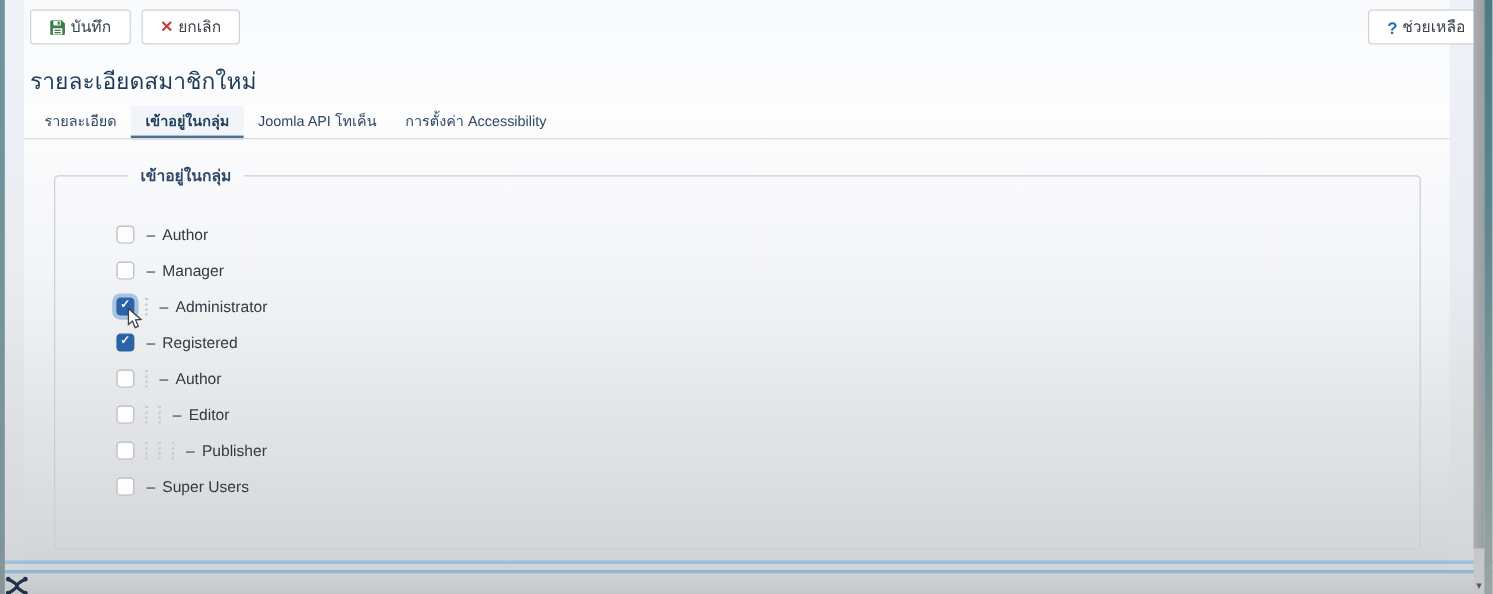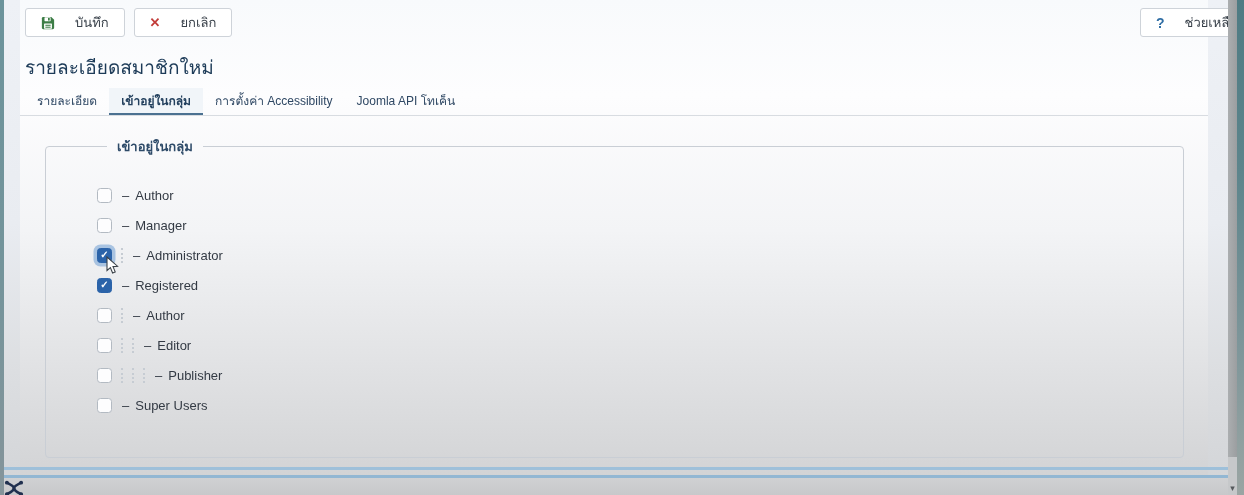--- a/index.html
+++ b/index.html
@@ -19,21 +19,21 @@
   .edge-right { position:absolute; left:1237px; top:0; width:7px; height:495px;
                 background:linear-gradient(180deg,#4e7b83 0%,#5d858c 35%,#7e969a 70%,#9aa5a3 100%); }
 
   
   .content-card { position:absolute; left:20px; top:0; width:1188px; height:479px;
                   background:linear-gradient(180deg,#f8fafc 0%,#fdfdfe 20%,#f3f4f6 48%,#e2e3e5 75%,#d2d3d5 100%); }
 
   
   .toolbar { position:absolute; left:25px; top:8px; display:flex; gap:9px; align-items:center; }
   .btn { height:29px; background:#fff; border:1px solid #ced3d9; border-radius:3px;
-         display:inline-flex; align-items:center; gap:20px; padding:0 15px;
+         display:inline-flex; align-items:center; gap:4px; padding:0 15px;
          font-size:13px; color:#3a424b; cursor:default; white-space:nowrap; }
   .btn-group { display:inline-flex; }
   .btn-group .btn-main { border-radius:3px 0 0 3px; border-right:none; }
   .btn-group .btn-caret { border-radius:0 3px 3px 0; width:38px; justify-content:center; padding:0; }
   .help-btn { position:absolute; left:1140px; top:8px; }
   .icon-q { color:#2e6da4; font-weight:bold; font-size:14px; }
   .icon-x { color:#c23c39; font-weight:bold; font-size:13px; }
   .floppy { width:14px; height:14px; flex:0 0 auto; }
   .chev { width:13px; height:8px; }
 
@@ -105,24 +105,24 @@
   <h1 class="page-title">รายละเอียดสมาชิกใหม่</h1>
 
   <div class="tab-bar">
       <div class="tab">
     <span class="tab-label">รายละเอียด</span>
   </div>
       <div class="tab active">
     <span class="tab-label">เข้าอยู่ในกลุ่ม</span>
   </div>
       <div class="tab">
+    <span class="tab-label">Joomla API โทเค็น</span>
+  </div>
+      <div class="tab">
     <span class="tab-label">การตั้งค่า Accessibility</span>
-  </div>
-      <div class="tab">
-    <span class="tab-label">Joomla API โทเค็น</span>
   </div>
     </div>
   <div class="tab-underline"></div>
 
   <fieldset class="group-panel">
     <legend>เข้าอยู่ในกลุ่ม</legend>
     <div id="group-list">
         <div class="grow">
     <span class="cb">
       <span class="check"></span>

